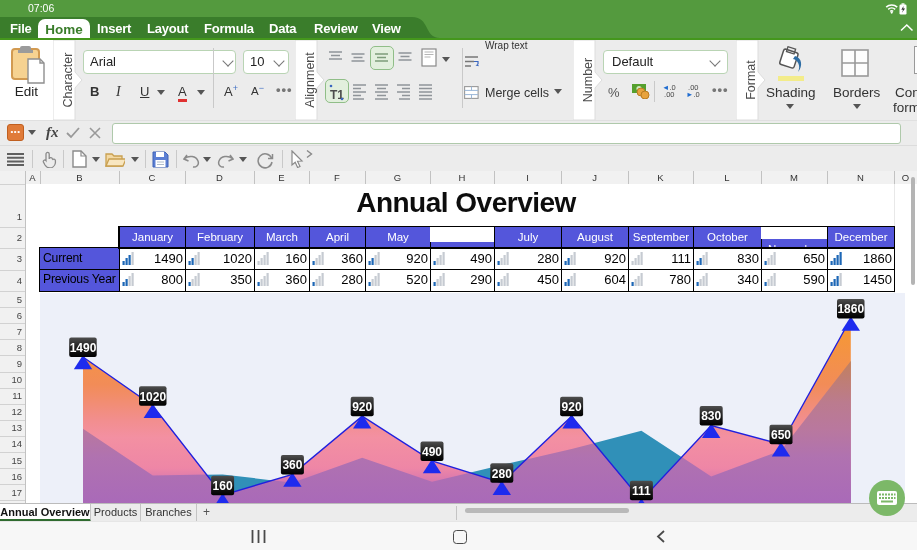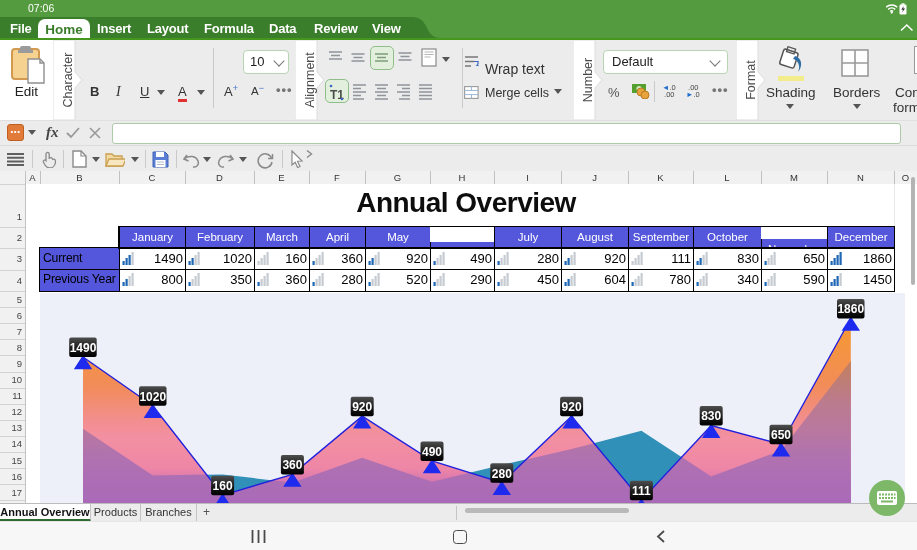--- a/index.html
+++ b/index.html
@@ -78,20 +78,24 @@
     <path d="M17,14 h12 l4,4 v20 h-16 z" fill="#fff" stroke="#8f8f8f" stroke-width="1.4"></path>
     <path d="M29,14 v4 h4" fill="none" stroke="#8f8f8f" stroke-width="1.4"></path>
   </svg>
   <div class="abs" style="left:0;top:44px;width:53px;text-align:center;font-size:13.5px;color:#222;">Edit</div>
 
   <svg class="abs" style="left:53px;top:0" width="30" height="80">
       <path d="M0,0 L22,0 L22,32 L29,40 L22,48 L22,80 L0,80 Z" fill="#fff" stroke="#dcdcdc" stroke-width="1"></path>
       <text transform="translate(15,40) rotate(-90)" text-anchor="middle" y="4" font-size="12.5" fill="#4a4a4a" font-family="Liberation Sans, sans-serif">Character</text>
     </svg>
 
+  <div class="combo" style="left:83px;top:10px;width:151px;height:22px;">
+      <span style="position:absolute;left:6px;top:3px;">Arial</span>
+      <div class="chev" style="left:140px;top:6px;"></div>
+    </div>
   <div class="combo" style="left:243px;top:10px;width:44px;height:22px;">
       <span style="position:absolute;left:6px;top:3px;">10</span>
       <div class="chev" style="left:31px;top:6px;"></div>
     </div>
 
   <span class="btxt" style="left:90px;top:44px;font-weight:700;">B</span>
   <span class="btxt" style="left:116px;top:44px;font-style:italic;font-family:'Liberation Serif',serif;font-size:14px;">I</span>
   <span class="btxt" style="left:140px;top:44px;text-decoration:underline;">U</span>
   <div class="dar" style="left:157px;top:50px;"></div>
   <span class="btxt" style="left:178px;top:44px;border-bottom:3px solid #e03030;padding-bottom:0px;">A</span>
@@ -127,21 +131,21 @@
     </g>
   </svg>
   <div class="dar" style="left:442px;top:17px;"></div>
   <div class="sep" style="left:462px;top:8px;height:60px;"></div>
 
   <svg class="abs" style="left:464px;top:15px" width="16" height="13">
     <path d="M1,2 h13 M1,6.5 h9 M1,11 h6" stroke="#777" stroke-width="1.5"></path>
     <path d="M10,6.5 h4 v2.5" stroke="#3a66c0" stroke-width="1.2" fill="none"></path>
       <path d="M11.5,10.5 l2.5,-1.8 l0.8,2.6 z" fill="#3a66c0"></path>
   </svg>
-  <span class="btxt" style="left:485px;top:21px;font-size:14px;text-align:right;">Wrap text</span>
+  <span class="btxt" style="left:485px;top:0;font-size:10px;text-align:right;">Wrap text</span>
   <svg class="abs" style="left:464px;top:46px" width="15" height="13">
     <rect x="0.6" y="0.6" width="13.5" height="11.8" fill="#fff" stroke="#999" stroke-width="1.1"></rect>
     <path d="M0.6,4.4 h13.5 M0.6,8.6 h13.5 M7.5,0.6 v3.8 M7.5,8.6 v3.8" stroke="#9ab7d8" stroke-width="1"></path>
   </svg>
   <span class="btxt" style="left:485px;top:46px;font-size:12.5px;">Merge cells</span>
   <div class="dar" style="left:554px;top:49px;"></div>
 
   <svg class="abs" style="left:573px;top:0" width="30" height="80">
       <path d="M0,0 L22,0 L22,32 L29,40 L22,48 L22,80 L0,80 Z" fill="#fff" stroke="#dcdcdc" stroke-width="1"></path>
       <text transform="translate(15,40) rotate(-90)" text-anchor="middle" y="4" font-size="12.5" fill="#4a4a4a" font-family="Liberation Sans, sans-serif">Number</text>

